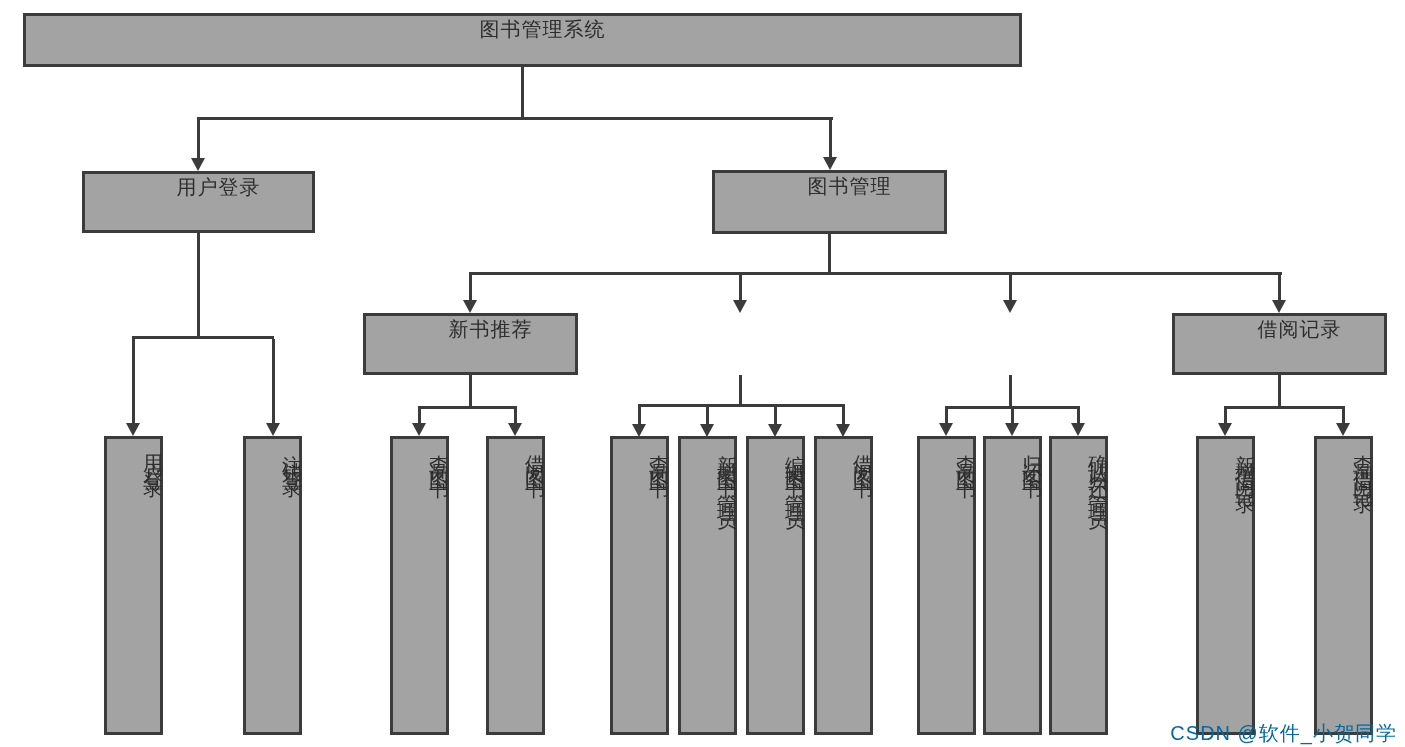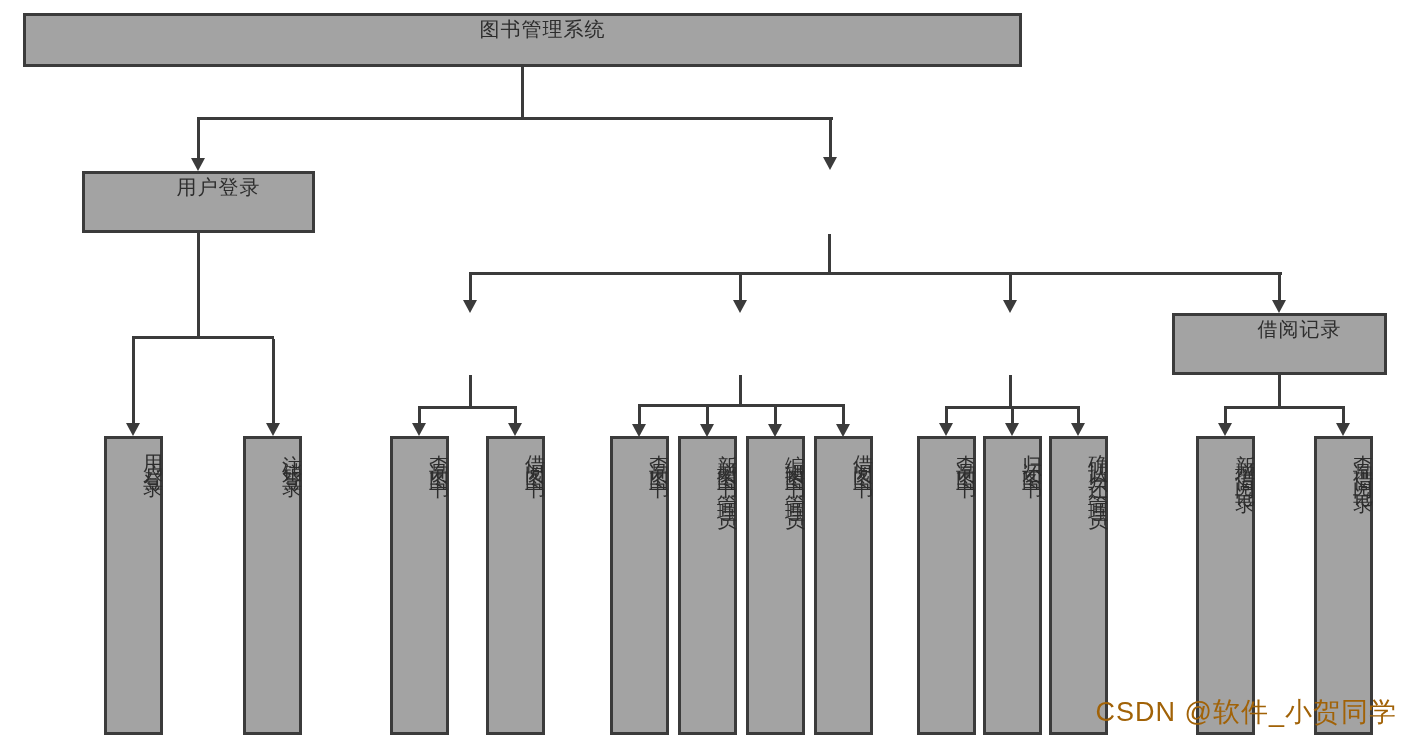--- a/index.html
+++ b/index.html
@@ -20,21 +20,21 @@
   }
   .line { position:absolute; background:#3b3b3b; z-index:1; }
   .arrow { position:absolute; width:14px; z-index:1; }
   .arrow .stem { position:absolute; left:5.5px; top:0; width:3px; height:calc(100% - 13px); background:#3b3b3b; }
   .arrow .head {
     position:absolute; left:0; bottom:0; width:0; height:0;
     border-left:7px solid transparent; border-right:7px solid transparent;
     border-top:13px solid #3b3b3b;
   }
   .watermark {
-    position:absolute; right:8px; bottom:17px; font-size:27px; color:#a16207;
+    position:absolute; right:8px; bottom:0; font-size:20px; color:#0369a1;
     z-index:5; white-space:nowrap; letter-spacing:1px;
   }
 </style>
 </head>
 <body>
 
 <div id="stage">
 
   <div class="line" style="left:521px;top:67px;width:3px;height:50px"></div>
   <div class="line" style="left:197px;top:117px;width:636px;height:3px"></div>
@@ -140,21 +140,27 @@
       <div class="head"></div>
     </div>
 
   <div class="node" style="left:23px;top:13px;width:999px;height:54px">
     <span class="h-label">图书管理系统</span>
   </div>
 
   <div class="node" style="left:82px;top:171px;width:233px;height:62px">
     <span class="h-label">用户登录</span>
   </div>
-
+  <div class="node" style="left:712px;top:170px;width:235px;height:64px">
+    <span class="h-label">图书管理</span>
+  </div>
+
+  <div class="node" style="left:363px;top:313px;width:215px;height:62px">
+    <span class="h-label">新书推荐</span>
+  </div>
   <div class="node" style="left:1172px;top:313px;width:215px;height:62px">
     <span class="h-label">借阅记录</span>
   </div>
 
   <div class="node v-node" style="left:104px;top:436px">
     <span class="v-label">用户登录</span>
   </div>
   <div class="node v-node" style="left:243px;top:436px">
     <span class="v-label">注销登录</span>
   </div>

